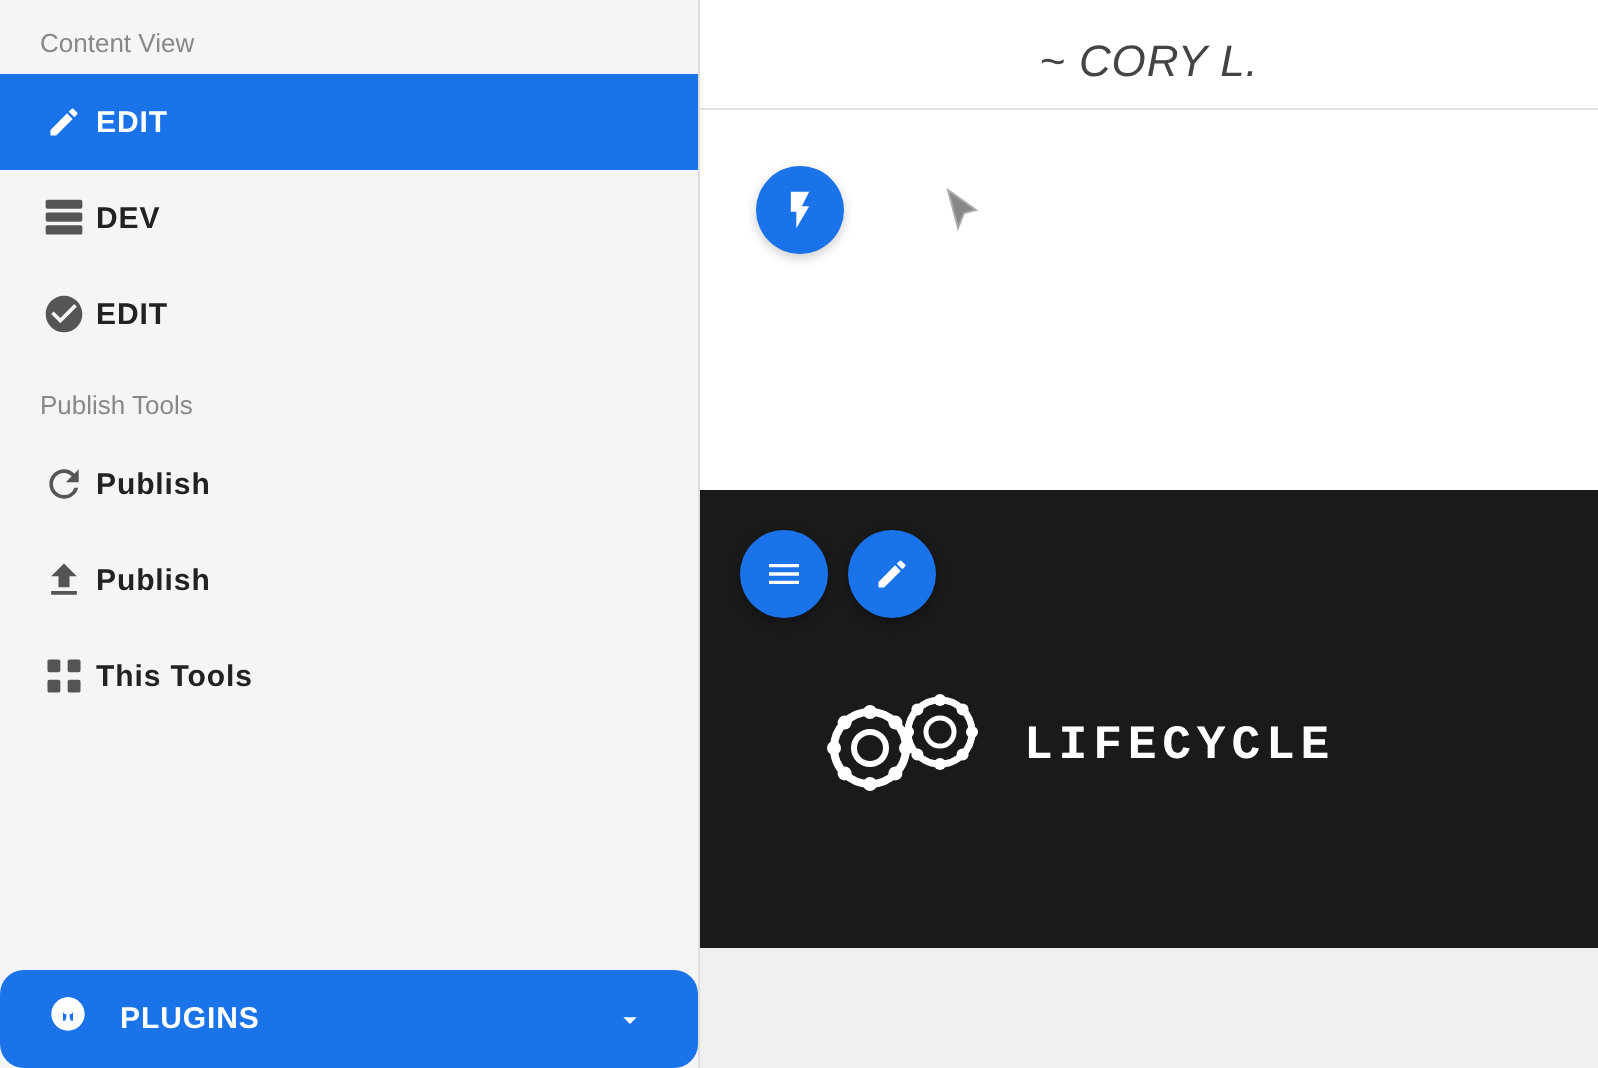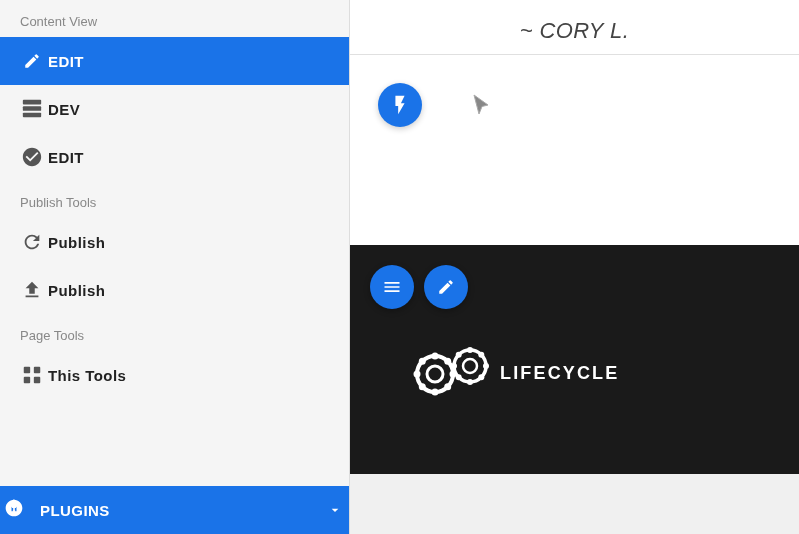--- a/index.html
+++ b/index.html
@@ -52,29 +52,30 @@
       height: 24px;
       display: flex;
       align-items: center;
       justify-content: center;
       flex-shrink: 0;
     }
 
     .sidebar-item-plugins {
       display: flex;
       align-items: center;
-      padding: 12px 4px;
+      padding: 12px 24px;
       cursor: pointer;
       font-size: 15px;
       font-weight: 700;
       color: #fff;
       gap: 16px;
       background: #1a73e8;
       margin-top: auto;
       letter-spacing: 0.03em;
+      border-radius: 12px;
     }
 
     .plugins-label {
       flex: 1;
     }
 
     .chevron-icon {
       width: 20px;
       height: 20px;
       display: flex;
@@ -170,26 +171,26 @@
     .lifecycle-logo {
       display: flex;
       align-items: center;
       gap: 0;
       margin-top: 10px;
       margin-left: 30px;
     }
 
     .lifecycle-text {
       color: #fff;
-      font-size: 18px;
+      font-size: 24px;
       font-weight: 900;
       letter-spacing: 0.12em;
-      font-family: Liberation Sans, sans-serif;
+      font-family: Liberation Mono, monospace;
       text-transform: uppercase;
-      margin-left: 0;
+      margin-left: 12px;
     }
 
     
     .edit-icon { color: #fff; font-size: 14px; }
     .dev-icon { color: #555; font-size: 18px; }
     .live-icon { color: #555; font-size: 18px; }
     .recycle-icon { color: #555; font-size: 16px; }
     .publish-icon { color: #555; font-size: 16px; }
     .menu-grid-icon { color: #555; font-size: 16px; }
     .rocket-icon { color: #fff; font-size: 16px; }
@@ -242,21 +243,20 @@
 
   <div class="sidebar-item">
     <span class="icon publish-icon">
       <svg width="22" height="22" viewBox="0 0 24 24" fill="#555">
         <path d="M5 20h14v-2H5v2zm0-10h4v6h6v-6h4l-7-7-7 7z"></path>
       </svg>
     </span>
     <span>Publish</span>
   </div>
 
-  <span class="sidebar-section-label">Page Tools</span>
 
   <div class="sidebar-item">
     <span class="icon menu-grid-icon">
       <svg width="22" height="22" viewBox="0 0 24 24" fill="#555">
         <rect x="3" y="3" width="7" height="7" rx="1"></rect>
         <rect x="14" y="3" width="7" height="7" rx="1"></rect>
         <rect x="3" y="14" width="7" height="7" rx="1"></rect>
         <rect x="14" y="14" width="7" height="7" rx="1"></rect>
       </svg>
     </span>

